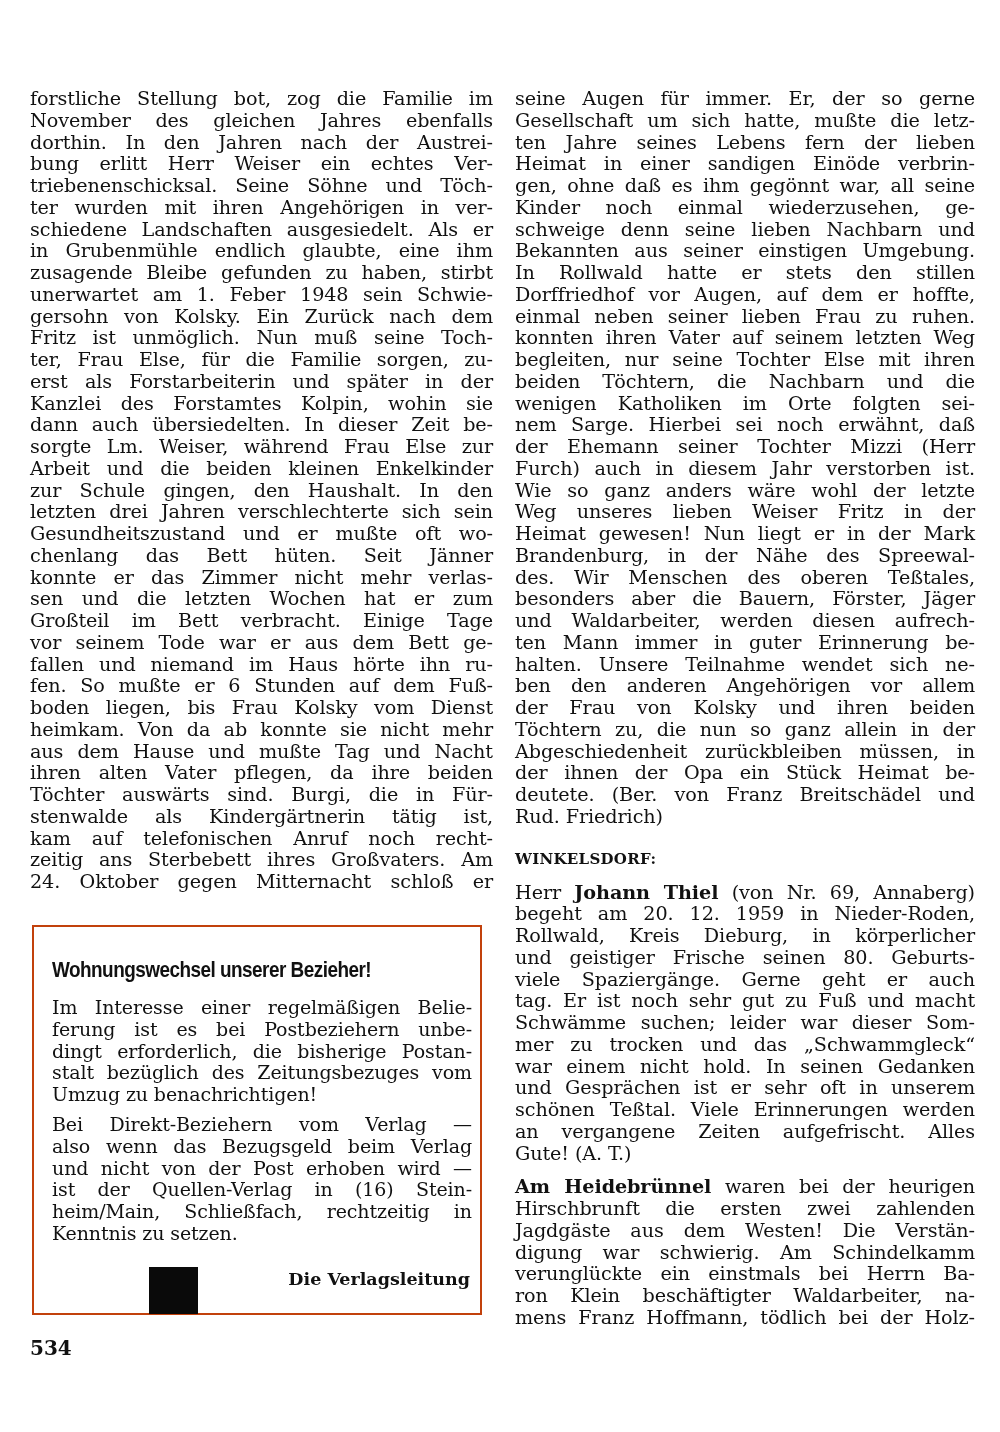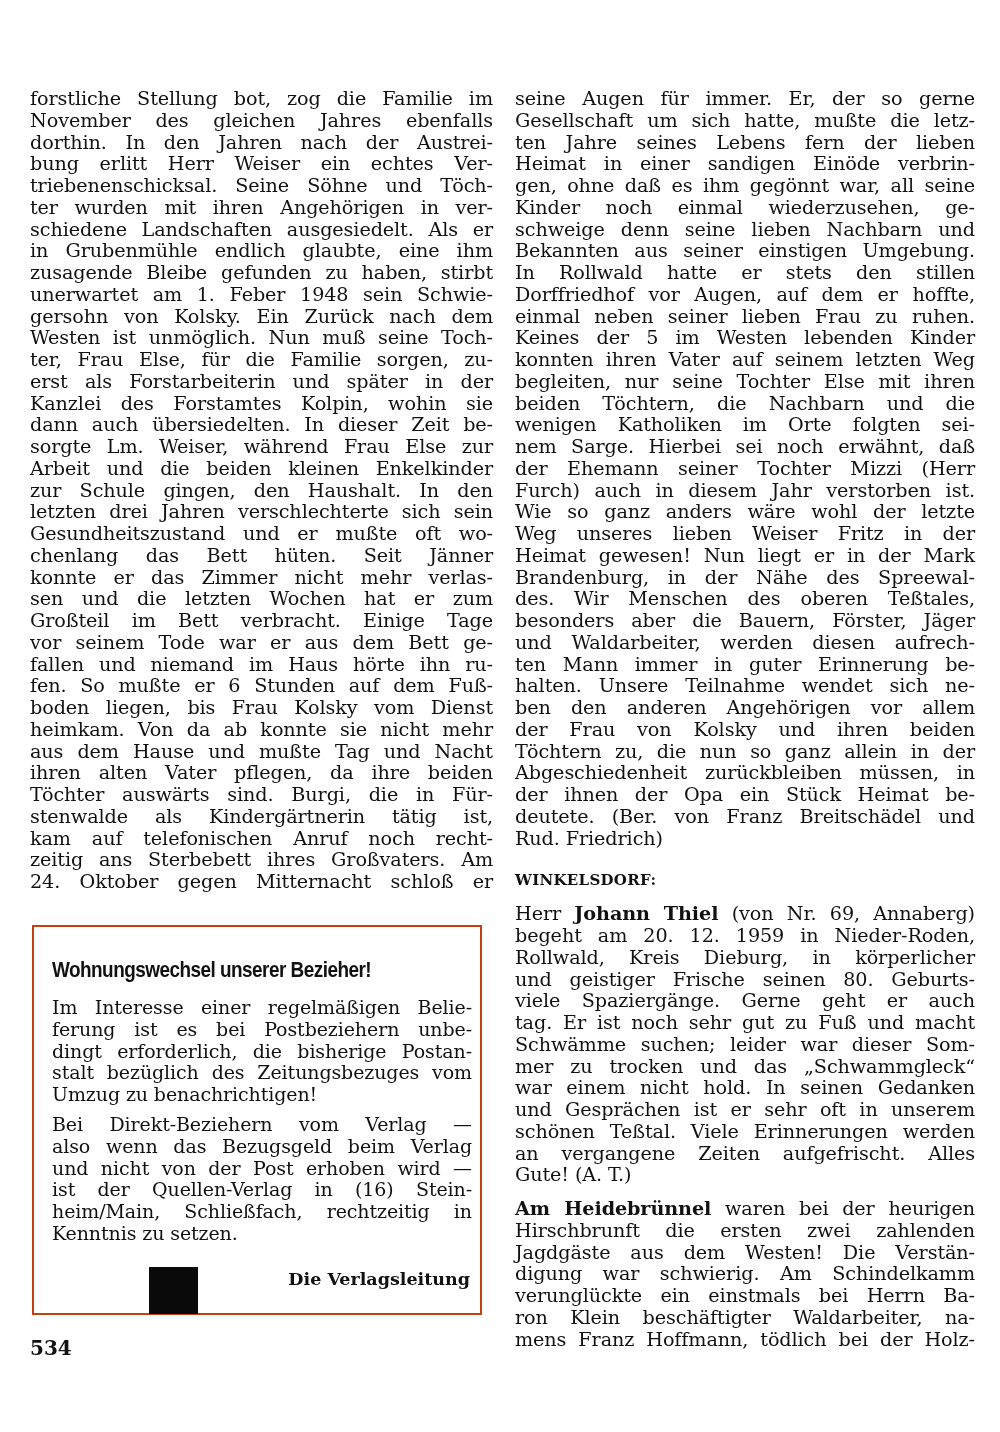--- a/index.html
+++ b/index.html
@@ -55,21 +55,21 @@
       <span class="line">November des gleichen Jahres ebenfalls</span>
       <span class="line">dorthin. In den Jahren nach der Austrei-</span>
       <span class="line">bung erlitt Herr Weiser ein echtes Ver-</span>
       <span class="line">triebenenschicksal. Seine Söhne und Töch-</span>
       <span class="line">ter wurden mit ihren Angehörigen in ver-</span>
       <span class="line">schiedene Landschaften ausgesiedelt. Als er</span>
       <span class="line">in Grubenmühle endlich glaubte, eine ihm</span>
       <span class="line">zusagende Bleibe gefunden zu haben, stirbt</span>
       <span class="line">unerwartet am 1. Feber 1948 sein Schwie-</span>
       <span class="line">gersohn von Kolsky. Ein Zurück nach dem</span>
-      <span class="line">Westen ist unmöglich. Nun muß seine Toch-</span>
+      <span class="line">Fritz ist unmöglich. Nun muß seine Toch-</span>
       <span class="line">ter, Frau Else, für die Familie sorgen, zu-</span>
       <span class="line">erst als Forstarbeiterin und später in der</span>
       <span class="line">Kanzlei des Forstamtes Kolpin, wohin sie</span>
       <span class="line">dann auch übersiedelten. In dieser Zeit be-</span>
       <span class="line">sorgte Lm. Weiser, während Frau Else zur</span>
       <span class="line">Arbeit und die beiden kleinen Enkelkinder</span>
       <span class="line">zur Schule gingen, den Haushalt. In den</span>
       <span class="line">letzten drei Jahren verschlechterte sich sein</span>
       <span class="line">Gesundheitszustand und er mußte oft wo-</span>
       <span class="line">chenlang das Bett hüten. Seit Jänner</span>
@@ -123,21 +123,20 @@
       <span class="line">Gesellschaft um sich hatte, mußte die letz-</span>
       <span class="line">ten Jahre seines Lebens fern der lieben</span>
       <span class="line">Heimat in einer sandigen Einöde verbrin-</span>
       <span class="line">gen, ohne daß es ihm gegönnt war, all seine</span>
       <span class="line">Kinder noch einmal wiederzusehen, ge-</span>
       <span class="line">schweige denn seine lieben Nachbarn und</span>
       <span class="line">Bekannten aus seiner einstigen Umgebung.</span>
       <span class="line">In Rollwald hatte er stets den stillen</span>
       <span class="line">Dorffriedhof vor Augen, auf dem er hoffte,</span>
       <span class="line">einmal neben seiner lieben Frau zu ruhen.</span>
-      <span class="line">Keines der 5 im Westen lebenden Kinder</span>
       <span class="line">konnten ihren Vater auf seinem letzten Weg</span>
       <span class="line">begleiten, nur seine Tochter Else mit ihren</span>
       <span class="line">beiden Töchtern, die Nachbarn und die</span>
       <span class="line">wenigen Katholiken im Orte folgten sei-</span>
       <span class="line">nem Sarge. Hierbei sei noch erwähnt, daß</span>
       <span class="line">der Ehemann seiner Tochter Mizzi (Herr</span>
       <span class="line">Furch) auch in diesem Jahr verstorben ist.</span>
       <span class="line">Wie so ganz anders wäre wohl der letzte</span>
       <span class="line">Weg unseres lieben Weiser Fritz in der</span>
       <span class="line">Heimat gewesen! Nun liegt er in der Mark</span>

